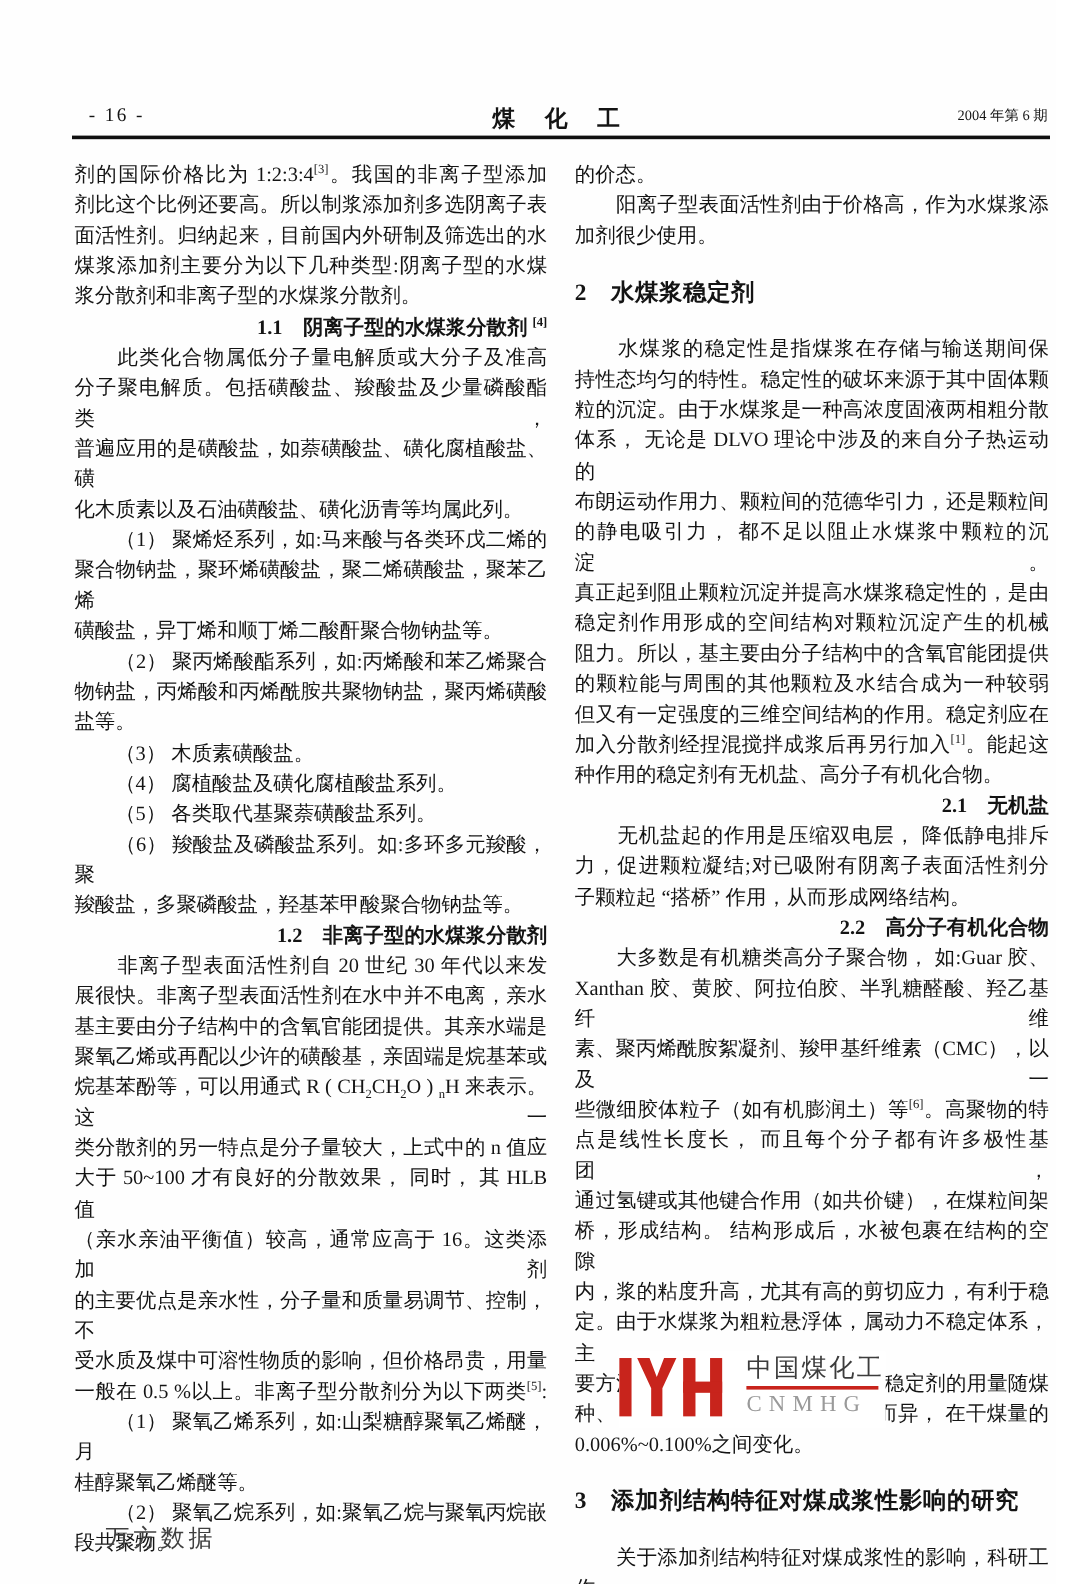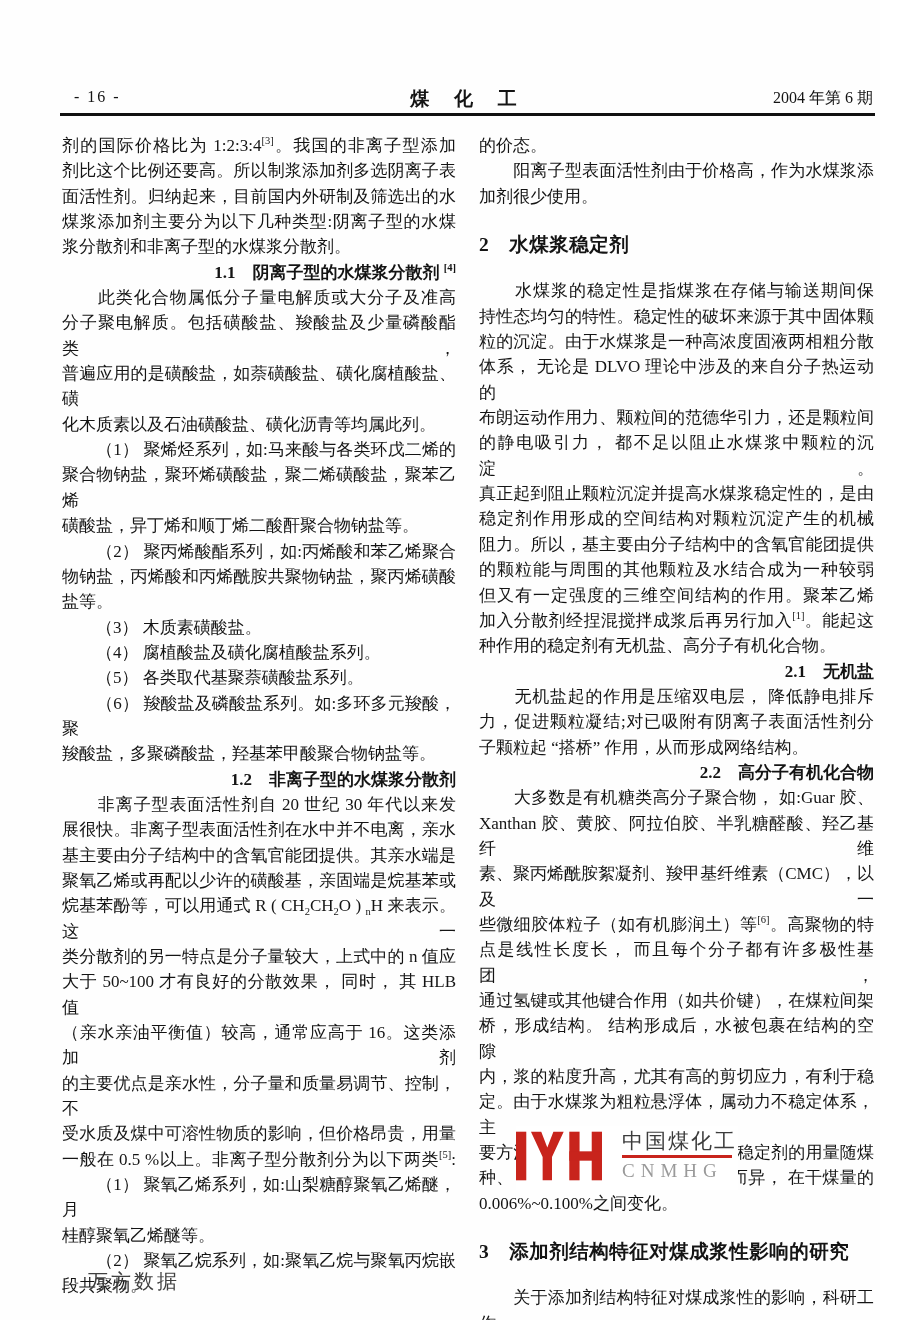--- a/index.html
+++ b/index.html
@@ -10,21 +10,21 @@
     background: #fefefe;
     font-family: "Liberation Serif", "DejaVu Serif", serif;
     color: #141414;
     overflow: hidden;
   }
   
   .hdr { position: absolute; top: 86px; left: 62px; width: 813px; height: 26px; }
   .hdr .pageno { position: absolute; left: 12px; top: 2px; font-size: 16px; letter-spacing: 2px; }
   .hdr .journal { position: absolute; left: 0; right: 0; text-align: center; top: 0;
                   font-size: 19px; font-weight: 700; letter-spacing: 10px; }
-  .hdr .issue { position: absolute; right: 2px; top: 2px; font-size: 16px; }
+  .hdr .issue { position: absolute; right: 2px; top: 2px; font-size: 12px; }
   .hdr-rule { position: absolute; top: 113px; left: 60px; width: 815px; height: 3px; background: #101010; }
   
   .col { position: absolute; top: 133px; font-size: 17px; }
   .col-left  { left: 62px;  width: 394px; }
   .col-right { left: 479px; width: 395px; }
   .ln { line-height: 25.35px; white-space: normal; }
   .j { text-align: justify; text-align-last: justify; }
   .l { text-align: left; }
   .h { font-weight: 700; text-align: right; }
   .H { font-weight: 700; font-size: 19.5px; margin: 23px 0 21px; text-align: left; letter-spacing: 0.5px; }
@@ -106,21 +106,21 @@
       <div class="ln j">　　水煤浆的稳定性是指煤浆在存储与输送期间保</div>
       <div class="ln j">持性态均匀的特性。稳定性的破坏来源于其中固体颗</div>
       <div class="ln j">粒的沉淀。由于水煤浆是一种高浓度固液两相粗分散</div>
       <div class="ln j">体系， 无论是 DLVO 理论中涉及的来自分子热运动的</div>
       <div class="ln j">布朗运动作用力、颗粒间的范德华引力，还是颗粒间</div>
       <div class="ln j">的静电吸引力， 都不足以阻止水煤浆中颗粒的沉淀。</div>
       <div class="ln j">真正起到阻止颗粒沉淀并提高水煤浆稳定性的，是由</div>
       <div class="ln j">稳定剂作用形成的空间结构对颗粒沉淀产生的机械</div>
       <div class="ln j">阻力。所以，基主要由分子结构中的含氧官能团提供</div>
       <div class="ln j">的颗粒能与周围的其他颗粒及水结合成为一种较弱</div>
-      <div class="ln j">但又有一定强度的三维空间结构的作用。聚苯乙烯</div>
+      <div class="ln j">但又有一定强度的三维空间结构的作用。稳定剂应在</div>
       <div class="ln j">加入分散剂经捏混搅拌成浆后再另行加入<sup>[1]</sup>。能起这</div>
       <div class="ln l">种作用的稳定剂有无机盐、高分子有机化合物。</div>
       <div class="ln h">2.1　无机盐</div>
       <div class="ln j">　　无机盐起的作用是压缩双电层， 降低静电排斥</div>
       <div class="ln j">力，促进颗粒凝结;对已吸附有阴离子表面活性剂分</div>
       <div class="ln l">子颗粒起 “搭桥” 作用，从而形成网络结构。</div>
       <div class="ln h">2.2　高分子有机化合物</div>
       <div class="ln j">　　大多数是有机糖类高分子聚合物， 如:Guar 胶、</div>
       <div class="ln j">Xanthan 胶、黄胶、阿拉伯胶、半乳糖醛酸、羟乙基纤维</div>
       <div class="ln j">素、聚丙烯酰胺絮凝剂、羧甲基纤维素（CMC），以及一</div>

